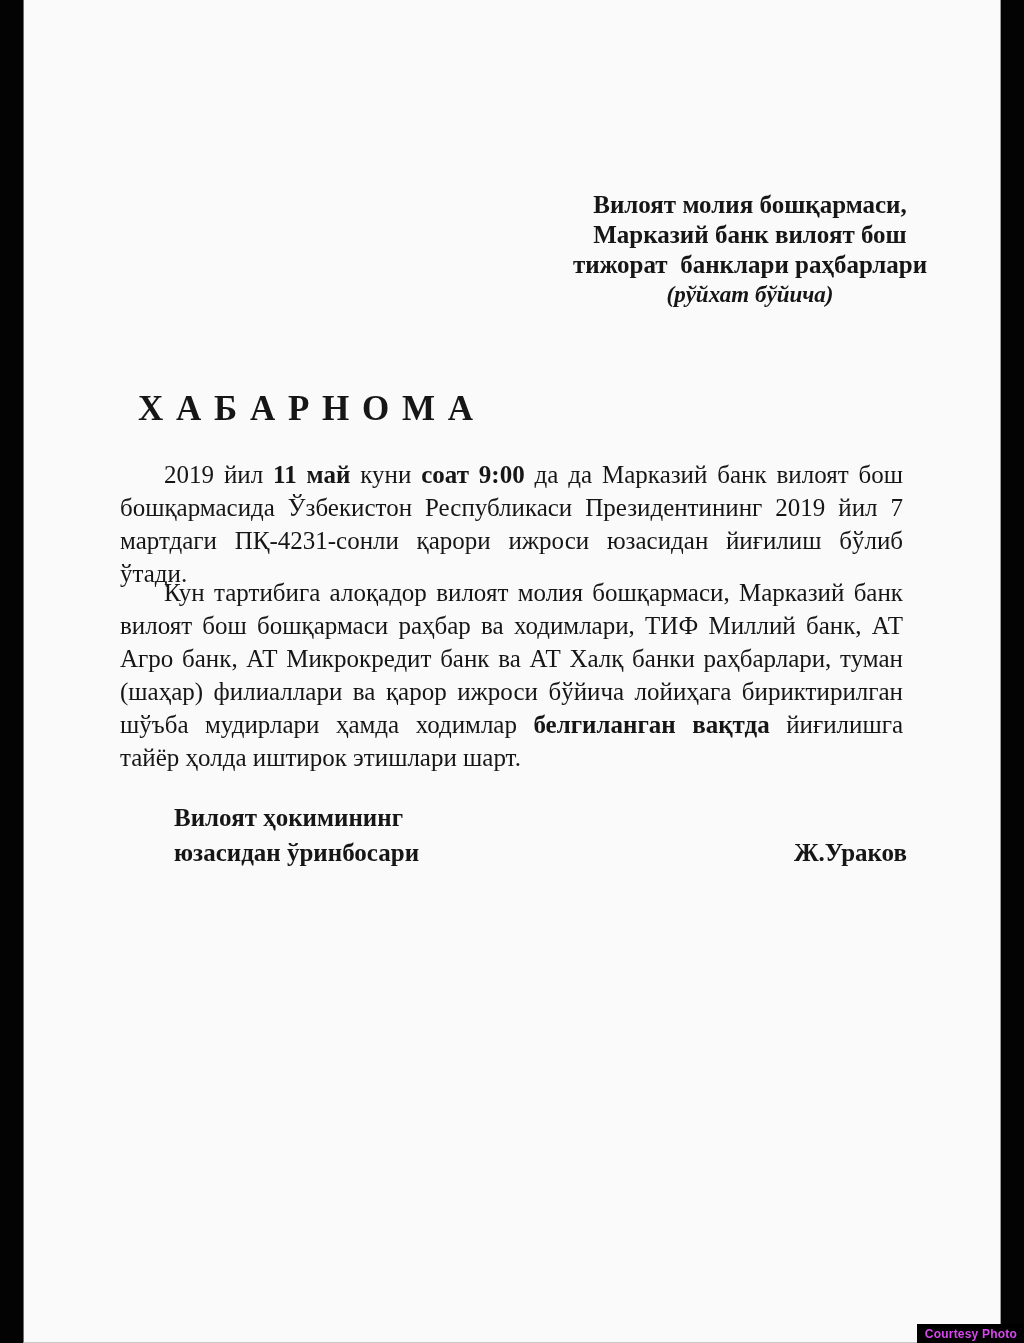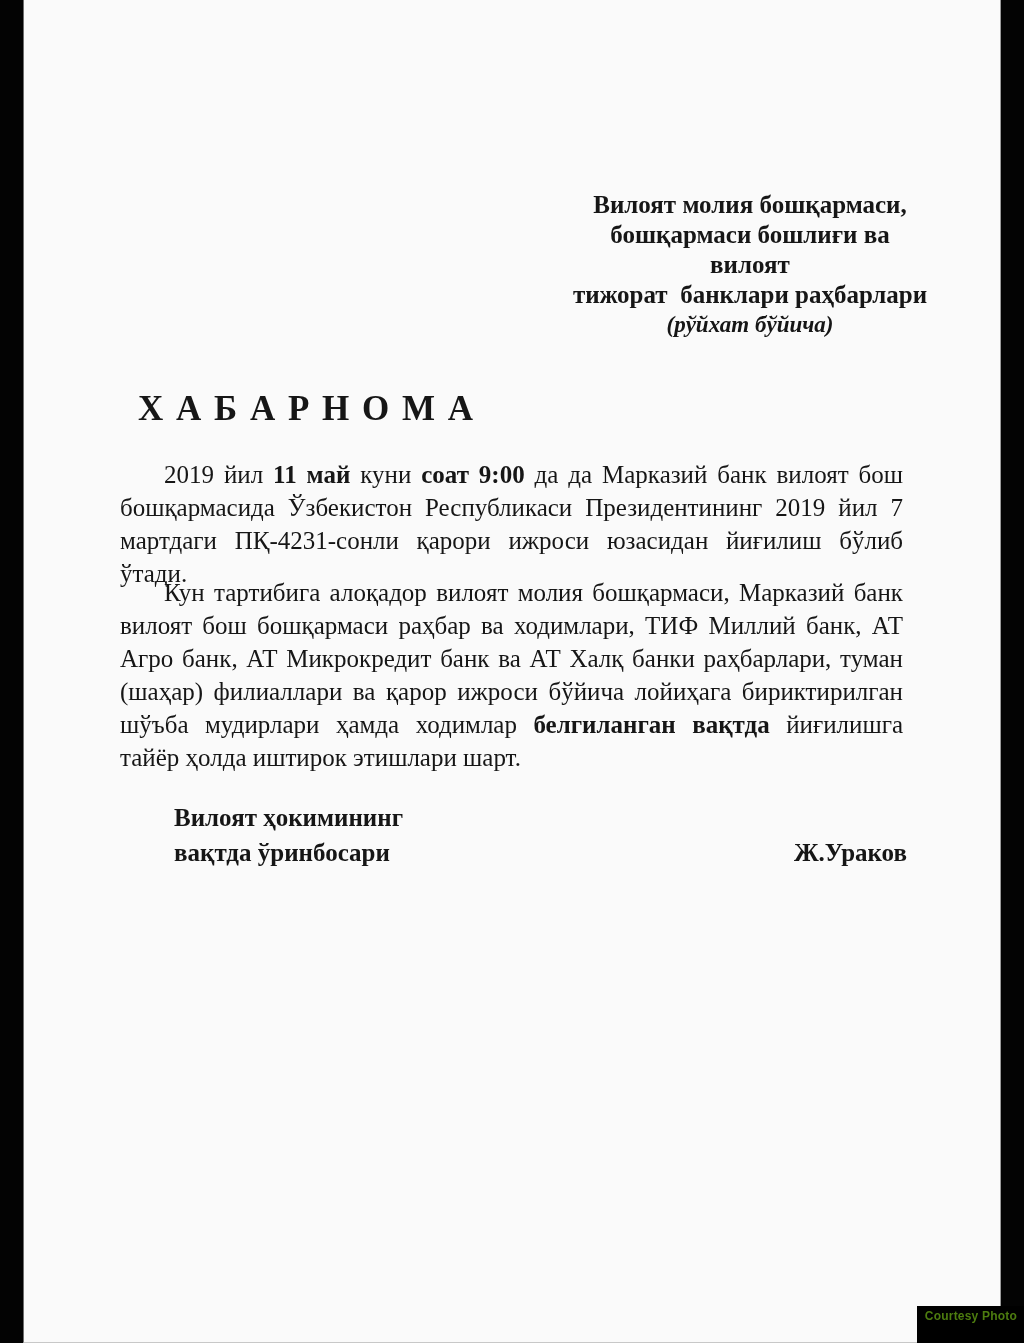--- a/index.html
+++ b/index.html
@@ -94,53 +94,53 @@
     font-style: italic;
     font-weight: 600;
     padding-left: 60px;
   }
 
   .badge {
     position: absolute;
     right: 0;
     bottom: 0;
     background: #000;
-    color: #4d7c0f;
+    color: #d946ef;
     font-family: "Liberation Sans", "DejaVu Sans", sans-serif;
     font-weight: bold;
     font-size: 12px;
     line-height: 13px;
-    padding: 4px 7px 20px 8px;
+    padding: 4px 7px 2px 8px;
     letter-spacing: 0.2px;
   }
 </style>
 </head>
 <body>
 
 <div class="photo">
   <div class="page">
     <div class="doc">
 
       <div class="addressee">
         <div class="addressee-line">Вилоят молия бошқармаси,</div>
-        <div class="addressee-line">бошқармаси бошлиғи ва вилоят</div>
+        <div class="addressee-line">Марказий банк вилоят бош</div>
         <div class="addressee-line">тижорат  банклари раҳбарлари</div>
         <div class="addressee-note">(рўйхат бўйича)</div>
       </div>
 
       <div class="title">Х А Б А Р Н О М А</div>
 
       <p class="body-para para-1"><span>2019 йил </span><span class="b">11 май</span><span> куни </span><span class="b">соат 9:00</span><span> да да Марказий банк вилоят бош бошқармасида Ўзбекистон Республикаси Президентининг 2019 йил 7 мартдаги ПҚ-4231-сонли қарори ижроси юзасидан йиғилиш бўлиб ўтади.</span></p>
 
       <p class="body-para para-2"><span>Кун тартибига алоқадор вилоят молия бошқармаси, Марказий банк вилоят бош бошқармаси раҳбар ва ходимлари, ТИФ Миллий банк, АТ Агро банк, АТ Микрокредит банк ва АТ Халқ банки раҳбарлари, туман (шаҳар) филиаллари ва қарор ижроси бўйича лойиҳага бириктирилган шўъба мудирлари ҳамда ходимлар </span><span class="b u">белгиланган вақтда</span><span> йиғилишга тайёр ҳолда иштирок этишлари шарт.</span></p>
 
       <div class="signature">
         <div class="sig-position">
           <div>Вилоят ҳокимининг</div>
-          <div>вақтда ўринбосари</div>
+          <div>юзасидан ўринбосари</div>
         </div>
         <div class="sig-name">Ж.Ураков</div>
       </div>
 
     </div>
   </div>
 
   <div class="badge">Courtesy Photo</div>
 </div>
 

